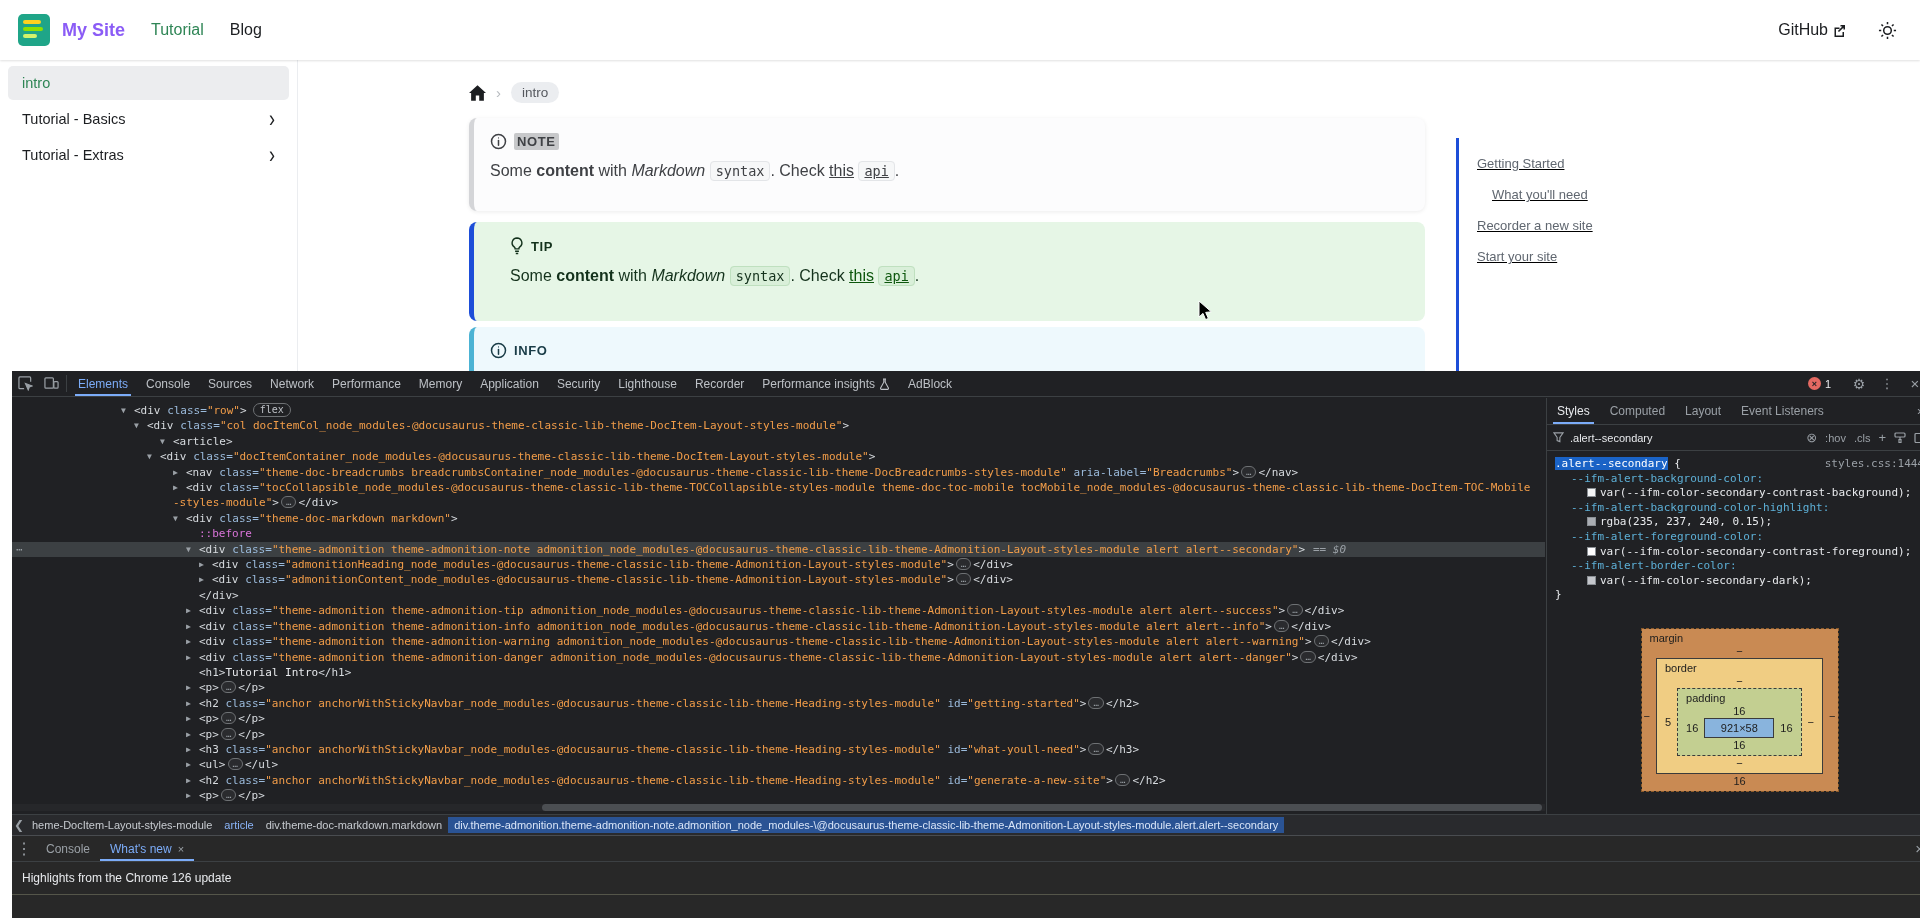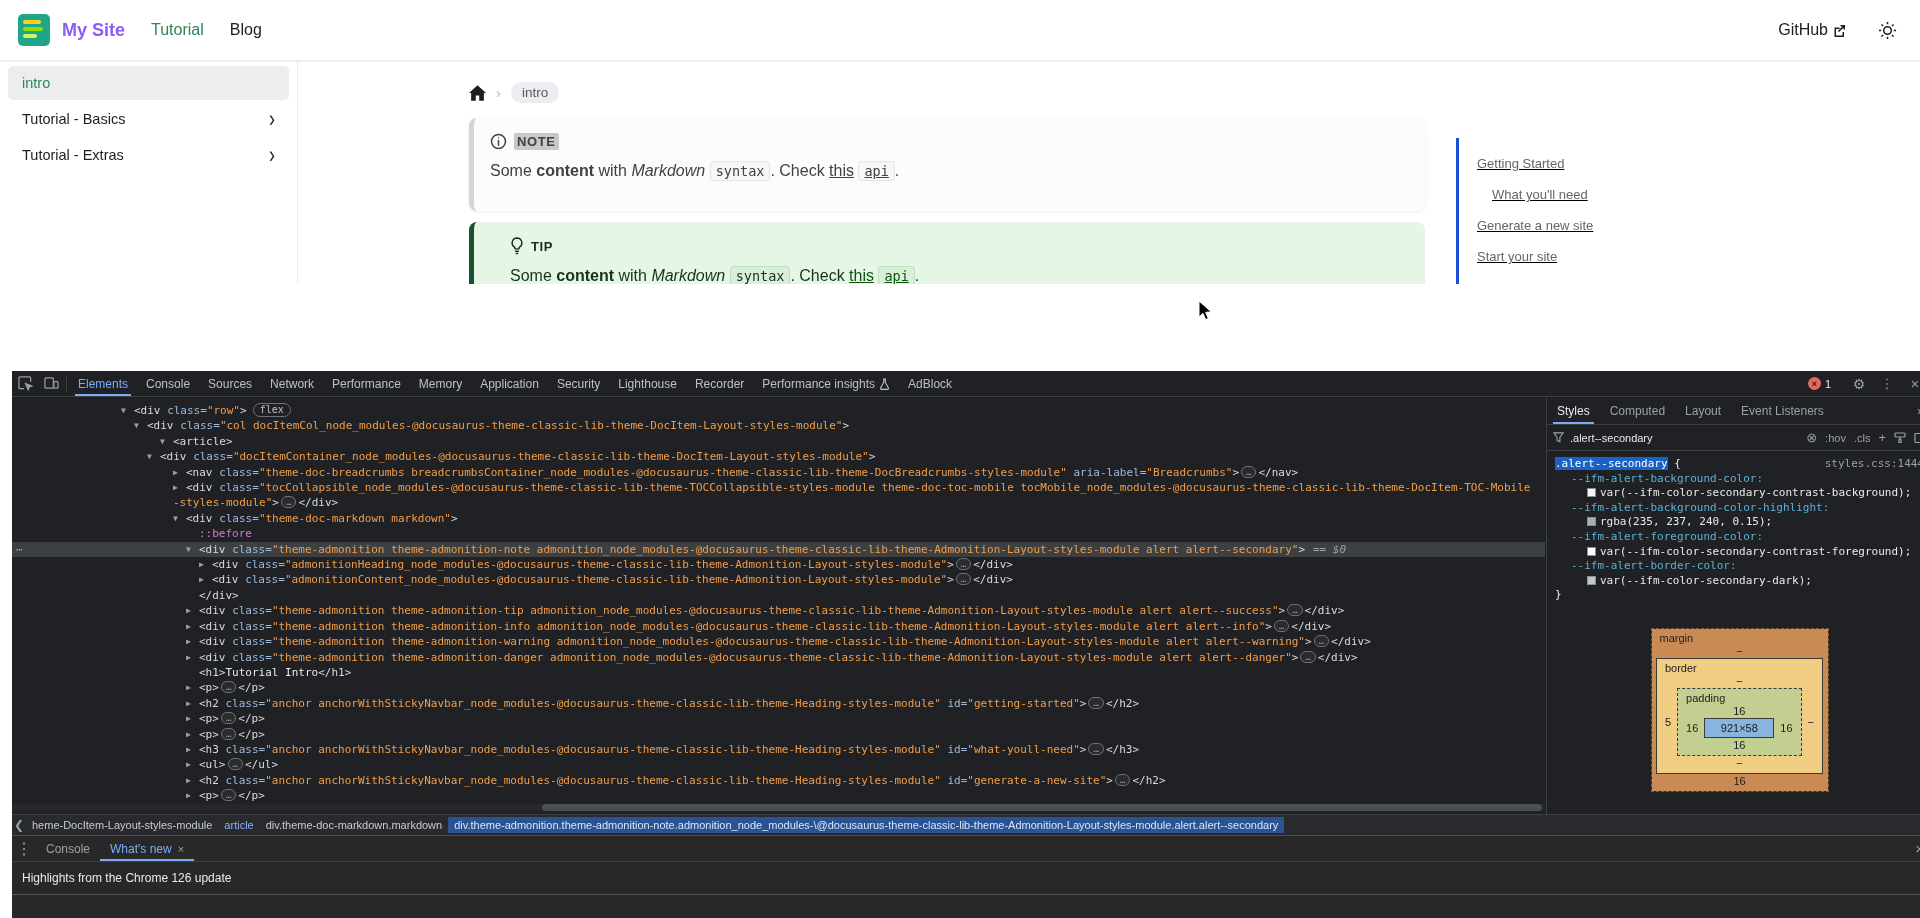--- a/index.html
+++ b/index.html
@@ -17,40 +17,40 @@
   .logo i:nth-child(1){ top:6px; width:18px; background:#ffd21f;}
   .logo i:nth-child(2){ top:13px; width:20px;}
   .logo i:nth-child(3){ top:20px; width:14px; background:#d3f36b;}
   .site-title { font-size:18px; font-weight:bold; color:#8b5cf6; margin-left:-14px; }
   .nav-link { font-size:16px; color:#1c1e21; cursor:pointer; }
   .nav-link.active { color:#2e8555; }
   .gh { display:flex; align-items:center; gap:5px; }
   .icon-btn { width:30px; height:30px; display:flex; align-items:center; justify-content:center; border-radius:50%; cursor:pointer; }
 
   
-  #page { position:absolute; top:60px; left:0; width:1920px; height:224px; overflow:hidden; background:#fff; }
+  #page { position:absolute; top:60px; left:0; width:1920px; height:311px; overflow:hidden; background:#fff; }
   #sidebar { position:absolute; top:0; left:0; width:298px; height:100%; border-right:1px solid #ebedf0; padding:6px 8px; }
   .side-item { height:34px; display:flex; align-items:center; justify-content:space-between; padding:0 14px;
     font-size:14.5px; color:#1c1e21; border-radius:5px; cursor:pointer; margin-bottom:2px; }
   .side-item.active { background:#ecedef; color:#2e8555; }
   .side-chev { color:#1c1e21; font-size:18px; line-height:1; transform:scaleY(1.3); }
 
   #doc { position:absolute; left:469px; top:0; width:956px; }
   #breadcrumb { position:absolute; top:22px; left:0; display:flex; align-items:center; gap:10px; }
   .crumb-chip { background:#ebedf0; color:#55585e; font-size:13.5px; padding:3px 11px; border-radius:11px; }
   .crumb-sep { color:#b6babf; font-size:15px; }
 
   .admonition { position:absolute; left:0; width:956px; border-radius:8px; padding:15px 16px; }
   .admonition .adm-head { display:flex; align-items:center; gap:7px; font-size:13px; font-weight:bold;
     letter-spacing:.6px; margin-bottom:9px; }
   .adm-body { font-size:16px; margin-top:12px; }
   #adm-note { top:58px; height:93px; background:#fcfcfd; border-left:5px solid #d4d5d8;
     box-shadow:0 1px 4px rgba(0,0,0,.08); color:#3f4145; }
   #adm-note .hl { background:#c7c8ca; padding:1px 3px; border-radius:2px; }
-  #adm-tip { top:162px; height:99px; background:#e6f6e6; border-left:5px solid #14532d; color:#14321c;padding-left:36px; }
+  #adm-tip { top:162px; height:99px; background:#e6f6e6; border-left:5px solid #1d4ed8; color:#14321c;padding-left:36px; }
   #adm-info { top:267px; height:90px; background:#eef9fd; border-left:5px solid #4cb3d4; color:#193c47; }
   .seg-bold { font-weight:bold; }
   .seg-italic { font-style:italic; }
   .seg-code, .seg-linkcode { font-family:"DejaVu Sans Mono", monospace; font-size:13.5px;
     background:#f6f7f8; border:1px solid #e3e5e8; border-radius:4px; padding:1px 5px; }
   #adm-tip .seg-code, #adm-tip .seg-linkcode { background:#d9efd9; border-color:#bfe0bf; }
   .seg-link, .seg-linkcode { text-decoration:underline; cursor:pointer; }
   #adm-tip .seg-link, #adm-tip .seg-linkcode { color:#0d570d; }
 
   #toc { position:absolute; left:1456px; top:78px; bottom:0; width:240px; border-left:3px solid #1d4ed8;
@@ -121,21 +121,21 @@
   .f-btn { cursor:pointer; font-size:11px; }
   #rule { font-family:"DejaVu Sans Mono", monospace; font-size:11px; line-height:14.6px; padding:6px 8px 0 8px; color:#e8eaed; }
   .sel-line { display:flex; }
   .sel-hl { background:#1a63c6; color:#fff; }
   .css-file { margin-left:auto; color:#9aa0a6; cursor:pointer; }
   .decl-name { color:#5db0d7; padding-left:16px; }
   .decl-val { padding-left:32px; color:#e8eaed; }
   .swatch { display:inline-block; width:9px; height:9px; border:1px solid #8a8f94; margin-right:4px; vertical-align:-1px; }
 
   
-  #boxmodel { margin:26px auto 0 auto; width:176px; font-size:11px; color:#1d1d1d; text-align:center; }
+  #boxmodel { margin:26px auto 0 auto; width:196px; font-size:11px; color:#1d1d1d; text-align:center; }
   .bm-margin { background:#c98a53; outline:1px dashed #8a5a2a; padding:3px 6px; }
   .bm-border { background:#f0cd83; border:1px solid #3b3b3b; padding:3px 6px; }
   .bm-padding { background:#c3cf91; border:1px dashed #3b3b3b; padding:3px 6px; }
   .bm-content { background:#89b4dd; border:1px solid #3b3b3b; padding:3px 10px; display:inline-block; min-width:70px;}
   .bm-row { display:flex; align-items:center; justify-content:center; gap:4px; }
   .bm-lab { text-align:left; display:block; padding-left:2px; }
   .bm-v { padding:1px 2px; }
 
   
   #dt-drawer { position:absolute; top:464px; left:0; width:1920px; height:83px; background:#282828; border-top:1px solid #494c50;}
@@ -247,21 +247,21 @@
             </svg>
         </span>
         <span>INFO</span>
       </div>
     </div>
   </div>
 
   <div id="toc">
       <div class="toc-item">Getting Started</div>
       <div class="toc-item indent">What you'll need</div>
-      <div class="toc-item">Generate a new site</div>
+      <div class="toc-item">Recorder a new site</div>
       <div class="toc-item">Start your site</div>
     </div>
 </div>
 
 <div id="cursor">
   <svg width="16" height="22" viewBox="0 0 16 22">
       <path d="M1 1l0 16 4-3.6 2.6 6.2 2.8-1.2-2.7-6 5.6-.6z" fill="#000" stroke="#fff" stroke-width="1"></path>
     </svg>
 </div>
 

